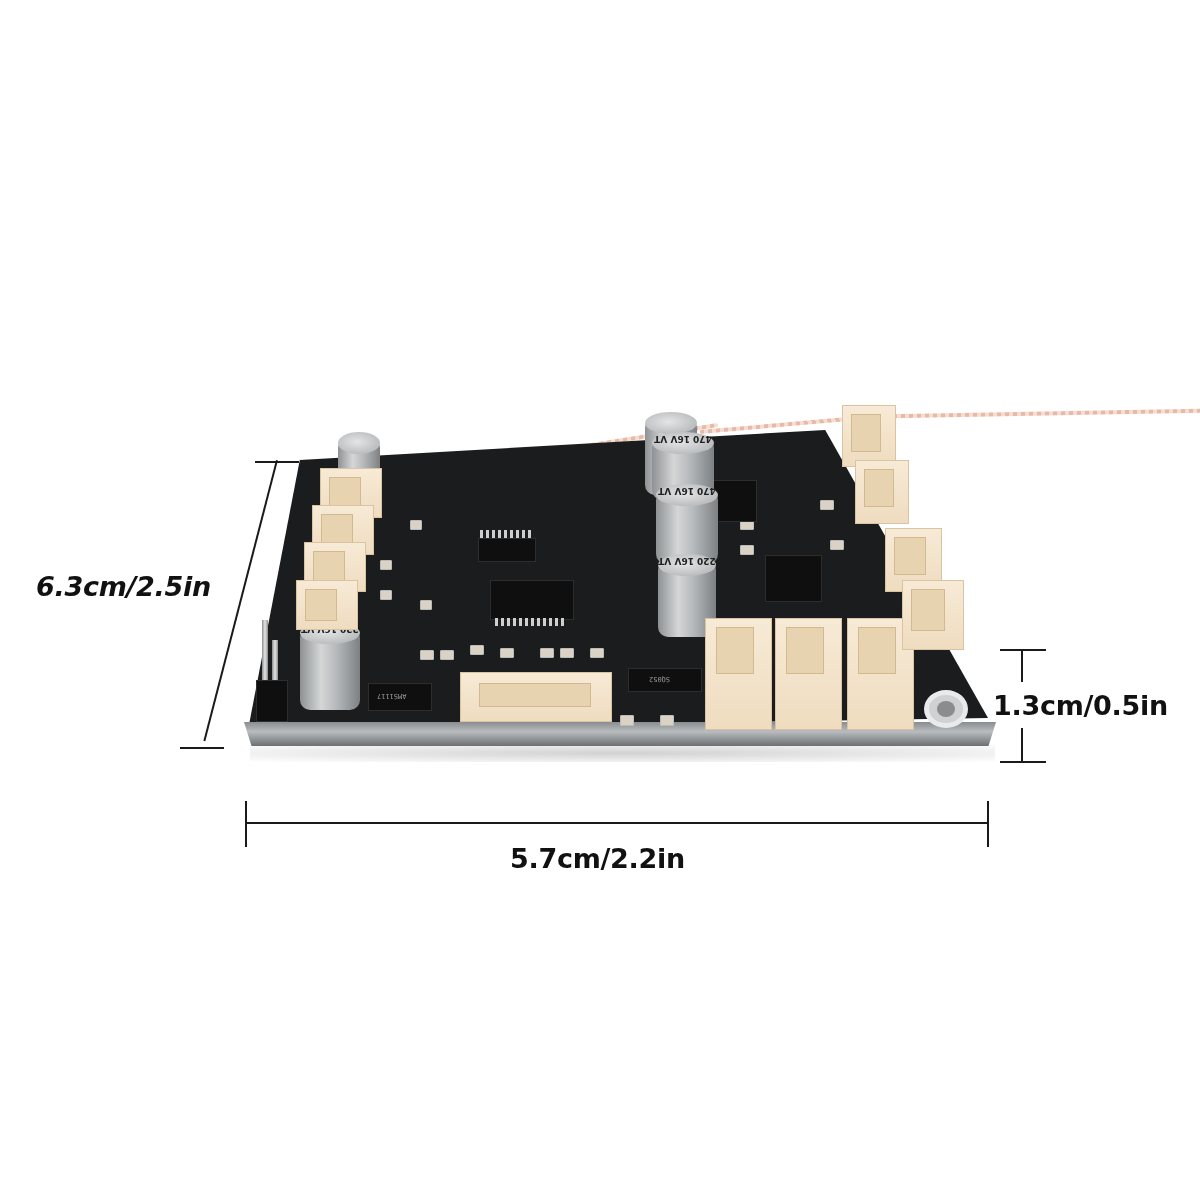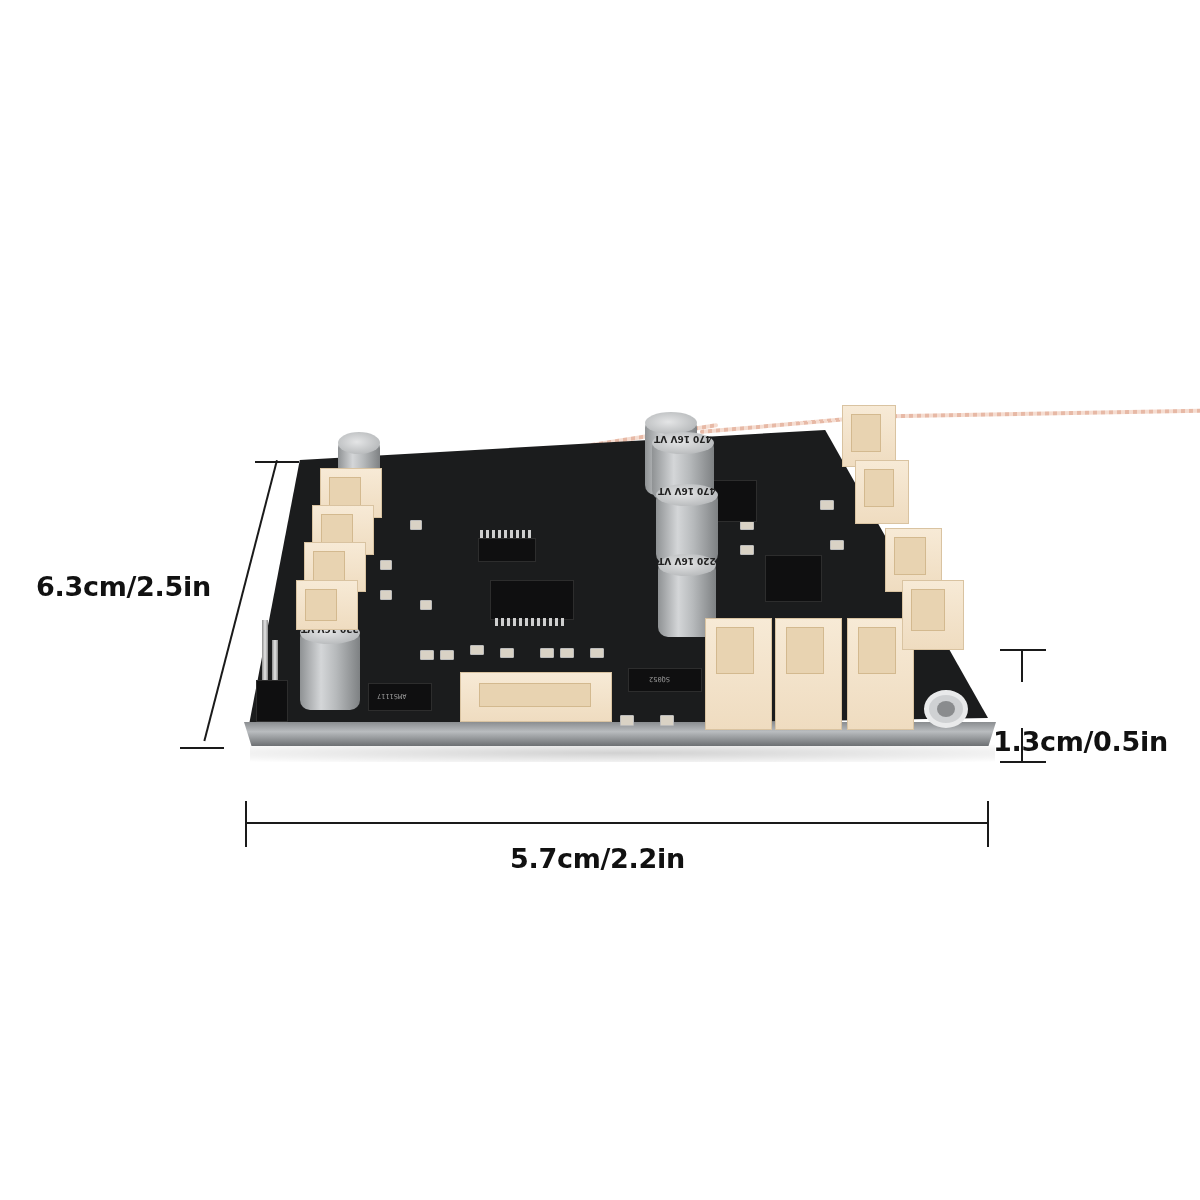--- a/index.html
+++ b/index.html
@@ -151,24 +151,24 @@
   <div class="jst" style="left:902px;top:580px;width:60px;height:68px;">
       <div class="jst-slot" style="left:8px;top:8px;width:32px;height:40px;"></div>
     </div>
 
   <div class="hole" style="left:924px;top:690px;"></div>
 </div>
 
 <div class="line" style="left:255px;top:461px;width:44px;height:2px;"></div>
 <div class="line" style="left:240px;top:460px;width:2px;height:290px;transform-origin:top left;transform:translateX(36px) rotate(14.5deg);"></div>
 <div class="line" style="left:180px;top:747px;width:44px;height:2px;"></div>
-<div class="dim-label" style="left:36px;top:571px;">6.3cm/2.5in</div>
+<div class="dim-label" style="left:36px;top:571px;font-style:italic;">6.3cm/2.5in</div>
 
 <div class="line" style="left:1000px;top:649px;width:46px;height:2px;"></div>
 <div class="line" style="left:1021px;top:650px;width:2px;height:32px;"></div>
 <div class="line" style="left:1021px;top:728px;width:2px;height:34px;"></div>
 <div class="line" style="left:1000px;top:761px;width:46px;height:2px;"></div>
-<div class="dim-label" style="left:993px;top:690px;margin-top:36px;">1.3cm/0.5in</div>
+<div class="dim-label" style="left:993px;top:690px;">1.3cm/0.5in</div>
 
 <div class="line" style="left:245px;top:801px;width:2px;height:46px;"></div>
 <div class="line" style="left:246px;top:822px;width:742px;height:2px;"></div>
 <div class="line" style="left:987px;top:801px;width:2px;height:46px;"></div>
 <div class="dim-label" style="left:510px;top:843px;">5.7cm/2.2in</div>
 
 </body></html>

